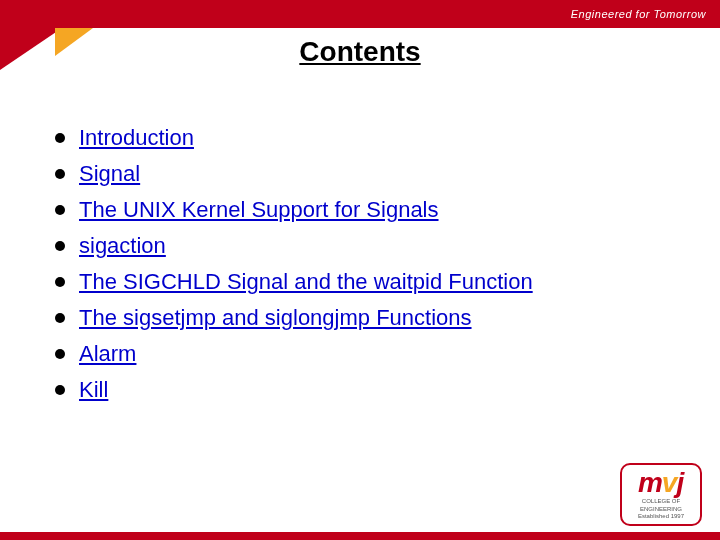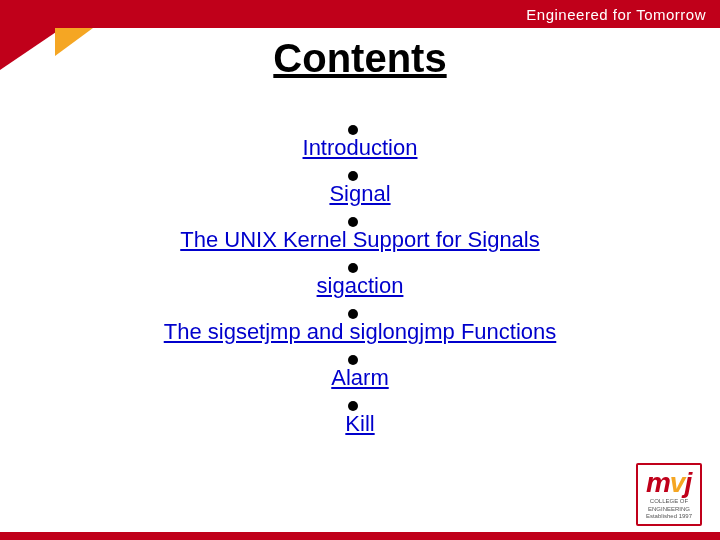--- a/index.html
+++ b/index.html
@@ -22,21 +22,22 @@
       height: 28px;
       background: #c0001a;
       display: flex;
       align-items: center;
       justify-content: flex-end;
       padding-right: 14px;
     }
 
     .top-bar-text {
       color: #ffffff;
-      font-size: 15px;
+      font-size: 11px;
+      font-style: italic;
       letter-spacing: 0.5px;
     }
 
     
     .red-notch {
       position: absolute;
       top: 28px;
       left: 0;
       width: 0;
       height: 0;
@@ -55,21 +56,21 @@
       border-right: 38px solid transparent;
     }
 
     
     .page-title {
       position: absolute;
       top: 36px;
       left: 0;
       right: 0;
       text-align: center;
-      font-size: 40px;
+      font-size: 28px;
       font-weight: bold;
       text-decoration: underline;
       color: #000000;
     }
 
     
     .content-list {
       position: absolute;
       top: 120px;
       left: 55px;
@@ -78,21 +79,20 @@
       display: flex;
       flex-direction: column;
       justify-content: flex-start;
       gap: 0;
     }
 
     .list-item {
       display: flex;
       align-items: center;
       padding: 5px 0;
-      flex-direction: column;
     }
 
     .bullet {
       width: 10px;
       height: 10px;
       background: #000000;
       border-radius: 50%;
       margin-right: 14px;
       flex-shrink: 0;
     }
@@ -130,22 +130,22 @@
     .mvj-subtitle {
       font-size: 6px;
       color: #555;
       text-align: center;
       line-height: 1.2;
       margin-top: 1px;
     }
 
     .mvj-box {
       border: 2px solid #c0001a;
-      padding: 4px 8px;
-      border-radius: 2px;
+      padding: 4px 16px;
+      border-radius: 10px;
       display: inline-block;
     }
 
     
     .bottom-bar {
       position: absolute;
       bottom: 0;
       left: 0;
       width: 720px;
       height: 8px;
@@ -175,20 +175,24 @@
       <div class="bullet"></div>
       <span class="list-link">Signal</span>
     </div>
     <div class="list-item">
       <div class="bullet"></div>
       <span class="list-link">The UNIX Kernel Support for Signals</span>
     </div>
     <div class="list-item">
       <div class="bullet"></div>
       <span class="list-link">sigaction</span>
+    </div>
+    <div class="list-item">
+      <div class="bullet"></div>
+      <span class="list-link">The SIGCHLD Signal and the waitpid Function</span>
     </div>
     <div class="list-item">
       <div class="bullet"></div>
       <span class="list-link">The sigsetjmp and siglongjmp Functions</span>
     </div>
     <div class="list-item">
       <div class="bullet"></div>
       <span class="list-link">Alarm</span>
     </div>
     <div class="list-item">

